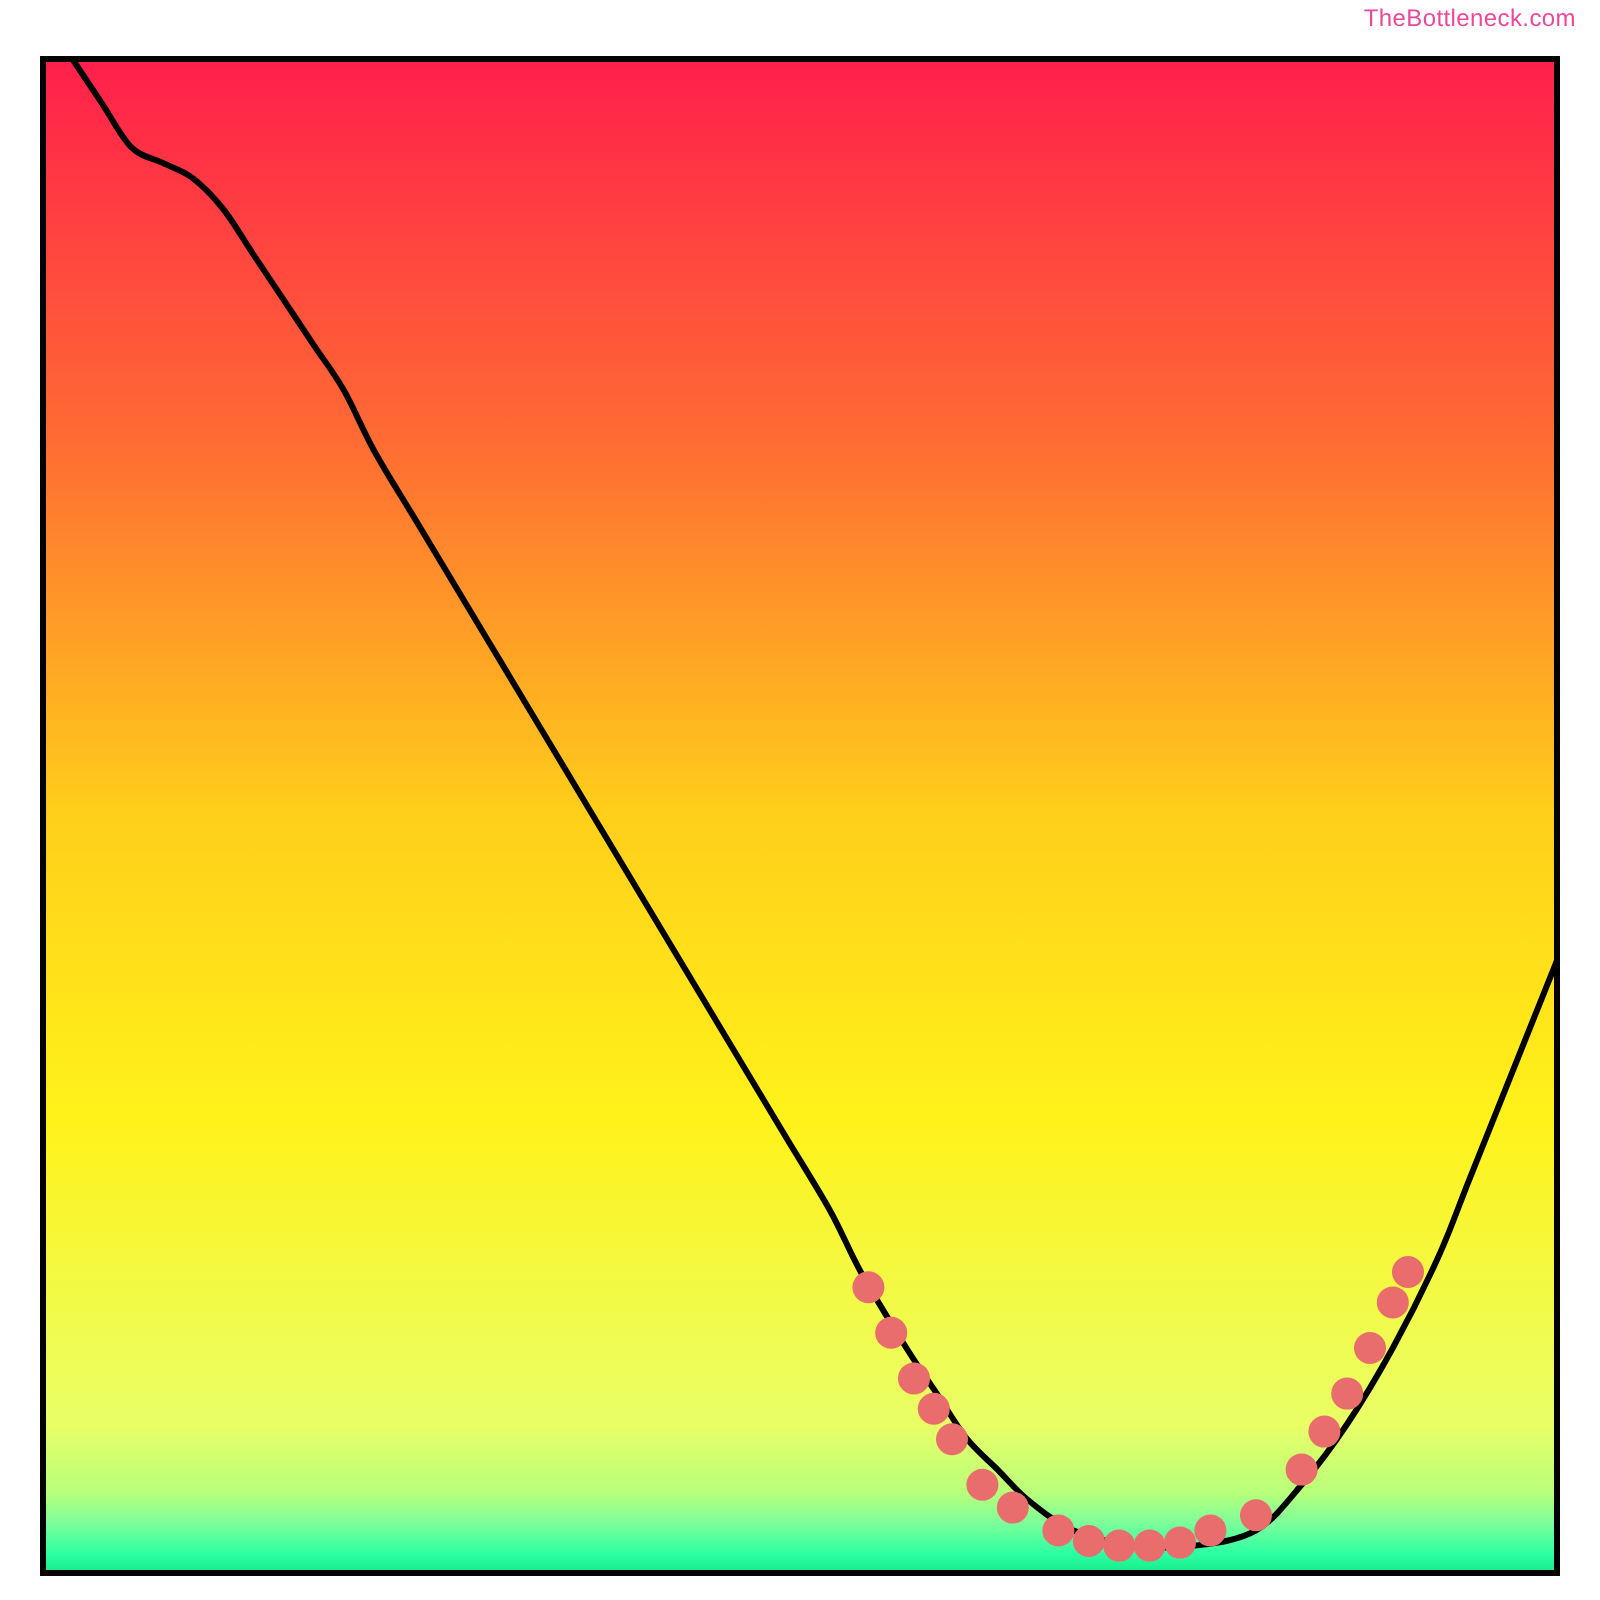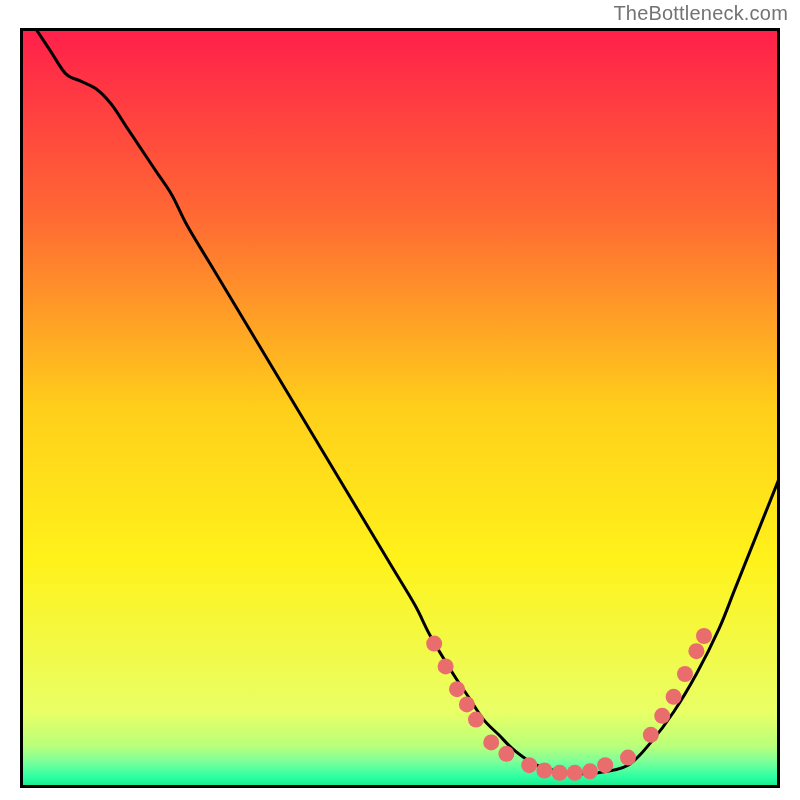--- a/index.html
+++ b/index.html
@@ -13,23 +13,23 @@
   }
   .wrap {
     position: relative;
     width: 800px;
     height: 800px;
   }
   .attrib {
     position: absolute;
     top: 2px;
     right: 12px;
-    font-size: 20px;
+    font-size: 12px;
     font-weight: 500;
-    color: #737373;
+    color: #ec4899;
     letter-spacing: 0.2px;
   }
   .plot {
     position: absolute;
     left: 20px;
     top: 28px;
     width: 760px;
     height: 760px;
     box-sizing: border-box;
   }

